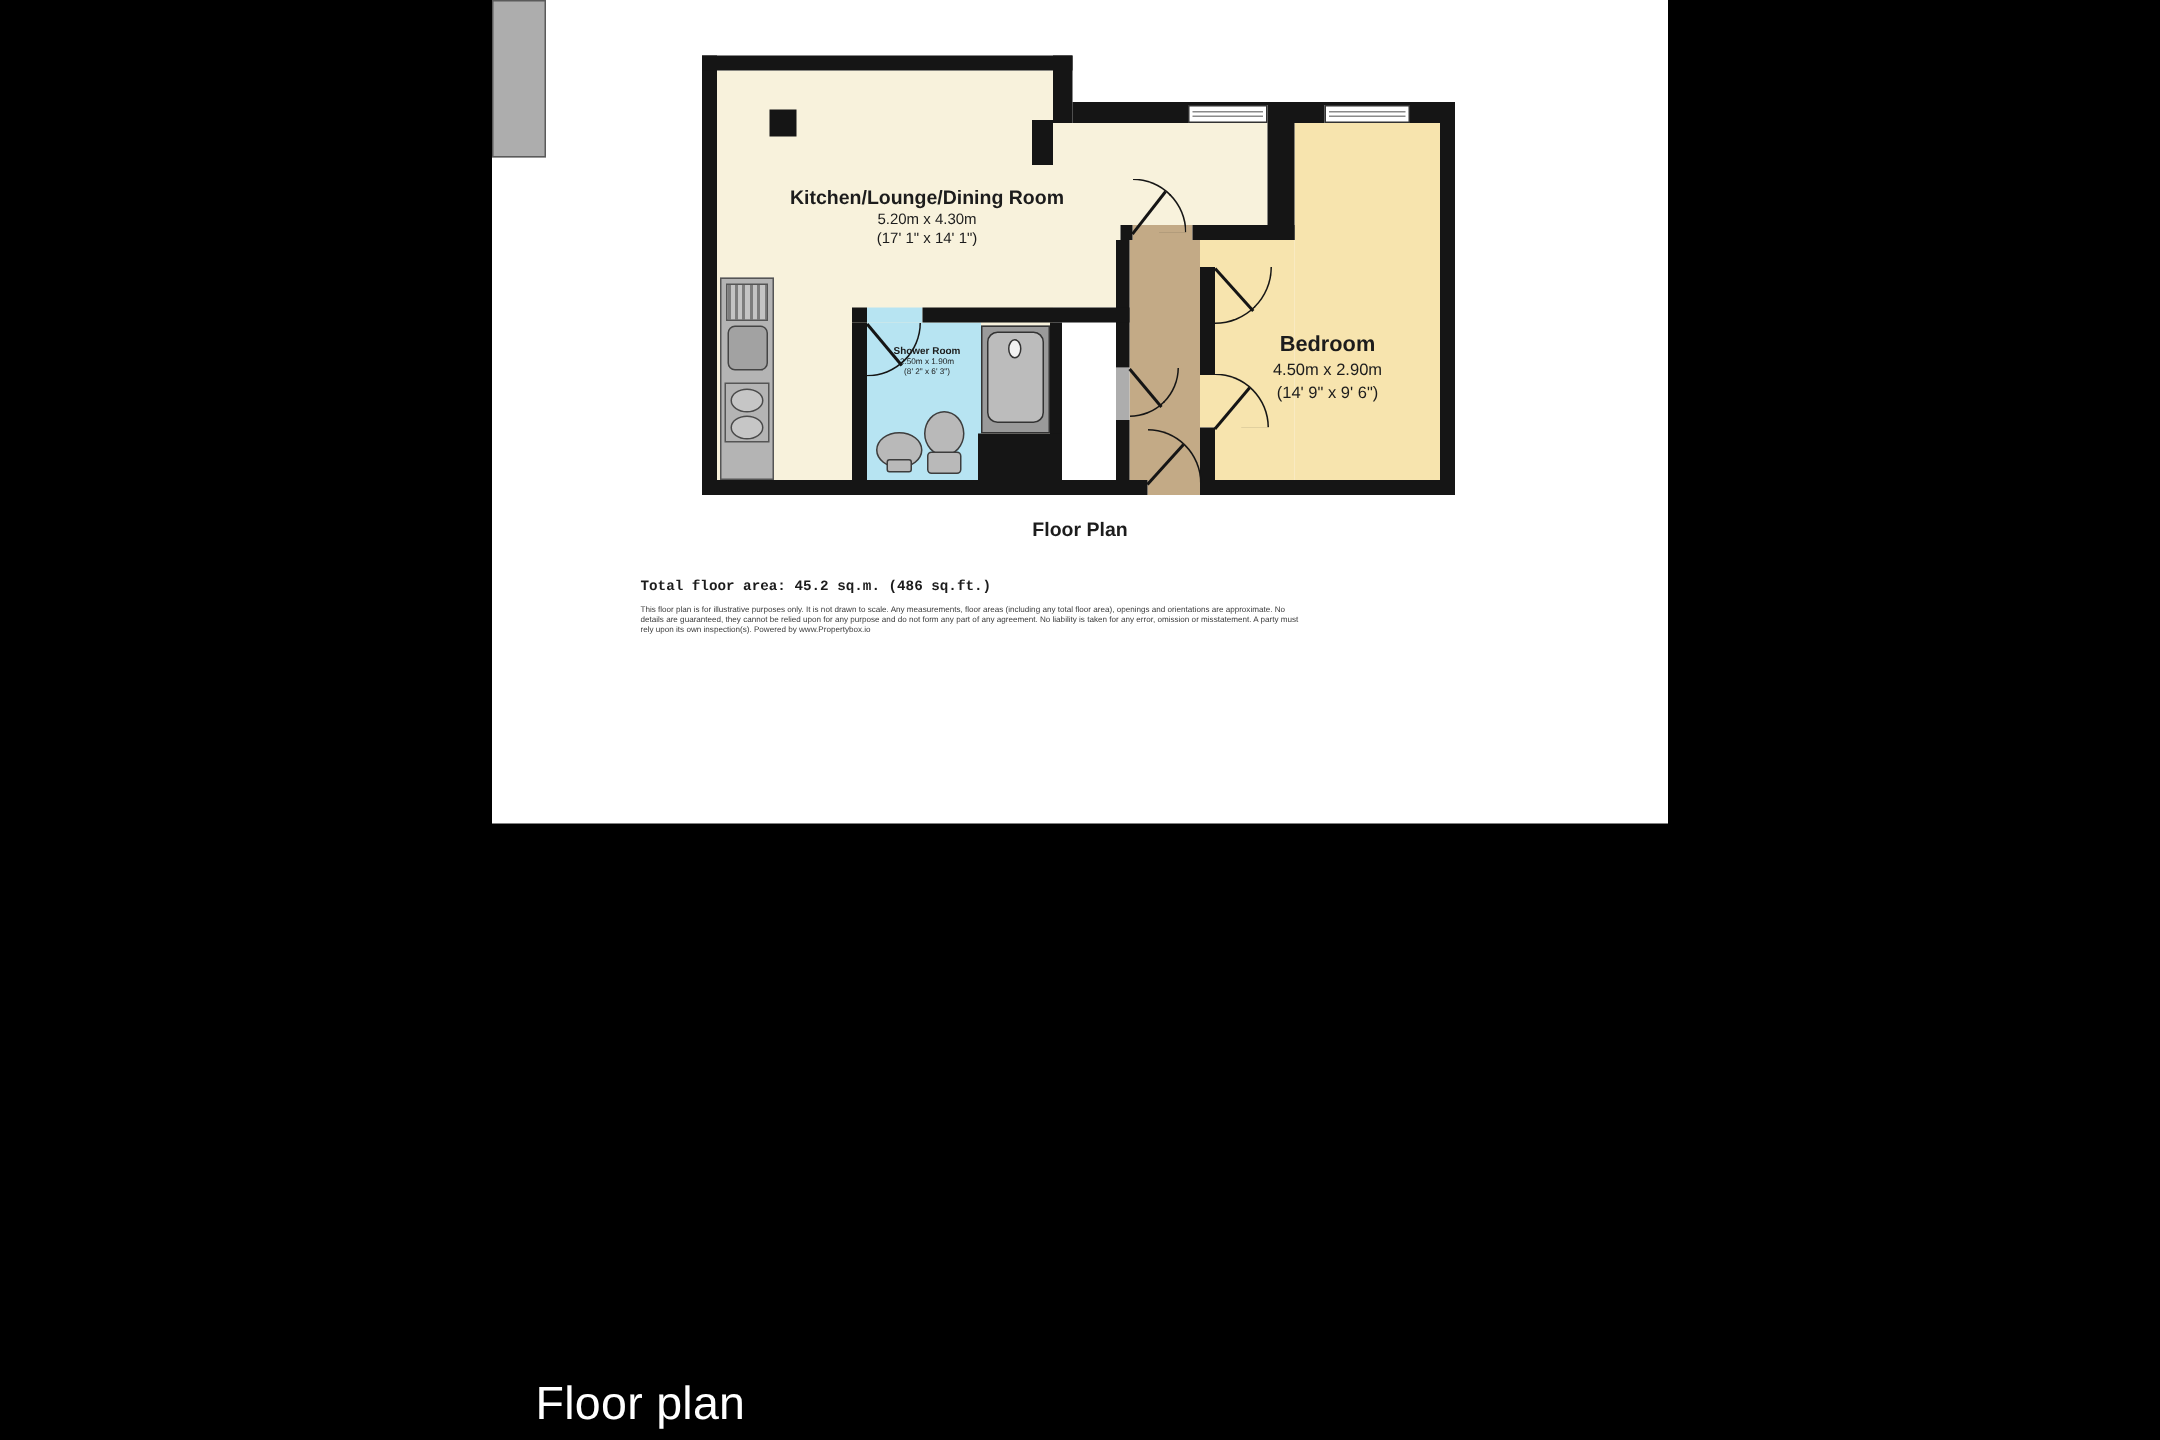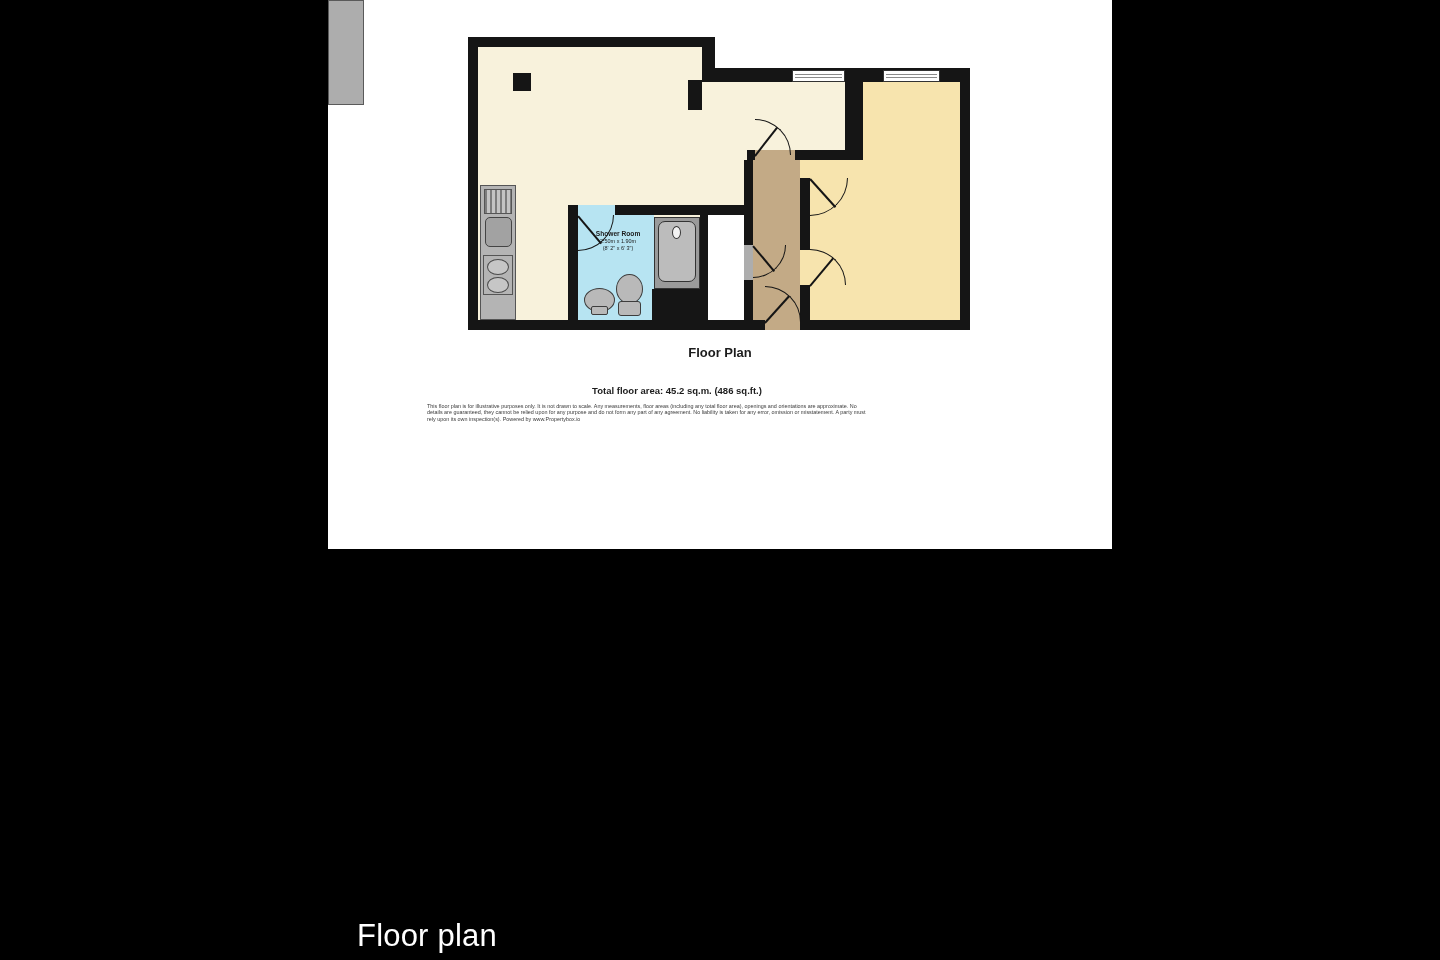--- a/index.html
+++ b/index.html
@@ -30,21 +30,21 @@
   .kitchen-lbl .nm{font-size:13px;line-height:17px;}
   .kitchen-lbl .dm{font-size:10px;line-height:13px;}
   .shower-lbl{left:244px;top:230px;width:92px;transform:scale(0.78);transform-origin:50% 0;}
   .shower-lbl .nm{font-size:8.5px;line-height:10px;}
   .shower-lbl .dm{font-size:7px;line-height:9px;}
   .bedroom-lbl{left:472px;top:221px;width:170px;}
   .bedroom-lbl .nm{font-size:14.5px;line-height:19px;}
   .bedroom-lbl .dm{font-size:11px;line-height:15px;}
   .plan-title{left:0;top:345px;width:784px;font-weight:bold;font-size:13px;}
   .plan-sub{left:0;top:362px;width:784px;font-size:8.5px;}
-  .total-area{left:99px;top:385px;width:500px;text-align:center;font-weight:bold;font-size:9.5px;}
+  .total-area{left:99px;top:385px;width:500px;text-align:left;font-weight:bold;font-size:9.5px;font-family:Liberation Mono, monospace;}
   .disclaimer{
     left:99px;top:403px;width:740px;text-align:left;font-size:9px;line-height:11px;
     color:#3a3a3a;transform:scale(0.60);transform-origin:0 0;
   }
   .appl{position:absolute;background:#b4b4b4;border:1px solid #555;box-sizing:border-box;}
   .drainer{position:absolute;background:repeating-linear-gradient(90deg,#7d7d7d 0 2px,#c4c4c4 2px 5px);border:1px solid #555;box-sizing:border-box;}
   .sink{position:absolute;background:#a2a2a2;border:1.5px solid #444;border-radius:5px;box-sizing:border-box;}
   .ring{position:absolute;background:#c6c6c6;border:1.5px solid #4a4a4a;border-radius:50%;box-sizing:border-box;}
   .tray-outer{position:absolute;background:#9a9a9a;border:1px solid #333;box-sizing:border-box;}
   .tray-inner{position:absolute;background:#bcbcbc;border:1.5px solid #333;border-radius:7px;box-sizing:border-box;}
@@ -133,24 +133,34 @@
   <div class="fixture" style="left:263px;top:306px;width:17px;height:9px;border-radius:2px;"></div>
   <div class="fixture" style="left:288px;top:274px;width:27px;height:30px;border-radius:50%;"></div>
   <div class="fixture" style="left:290px;top:301px;width:23px;height:15px;border-radius:3px;"></div>
 
   <div class="tray-outer" style="left:326px;top:217px;width:46px;height:72px;"></div>
   <div class="tray-inner" style="left:330px;top:221px;width:38px;height:61px;"></div>
   <div class="drain" style="left:344px;top:226px;width:9px;height:13px;"></div>
 
   <div class="grayfill" style="left:380px;top:215px;width:36px;height:105px;"></div>
 
+  <div class="lbl kitchen-lbl">
+    <div class="nm">Kitchen/Lounge/Dining Room</div>
+    <div class="dm">5.20m x 4.30m</div>
+    <div class="dm">(17' 1" x 14' 1")</div>
+  </div>
   <div class="lbl shower-lbl">
     <div class="nm">Shower Room</div>
     <div class="dm">2.50m x 1.90m</div>
     <div class="dm">(8' 2" x 6' 3")</div>
+  </div>
+  <div class="lbl bedroom-lbl">
+    <div class="nm">Bedroom</div>
+    <div class="dm">4.50m x 2.90m</div>
+    <div class="dm">(14' 9" x 9' 6")</div>
   </div>
 
   <div class="lbl plan-title">Floor Plan</div>
   <div class="lbl total-area">Total floor area: 45.2 sq.m. (486 sq.ft.)</div>
   <div class="lbl disclaimer">This floor plan is for illustrative purposes only. It is not drawn to scale. Any measurements, floor areas (including any total floor area), openings and orientations are approximate. No details are guaranteed, they cannot be relied upon for any purpose and do not form any part of any agreement. No liability is taken for any error, omission or misstatement. A party must rely upon its own inspection(s). Powered by www.Propertybox.io</div>
 </div>
 
 <div class="caption">Floor plan</div>
 
 </body></html>

